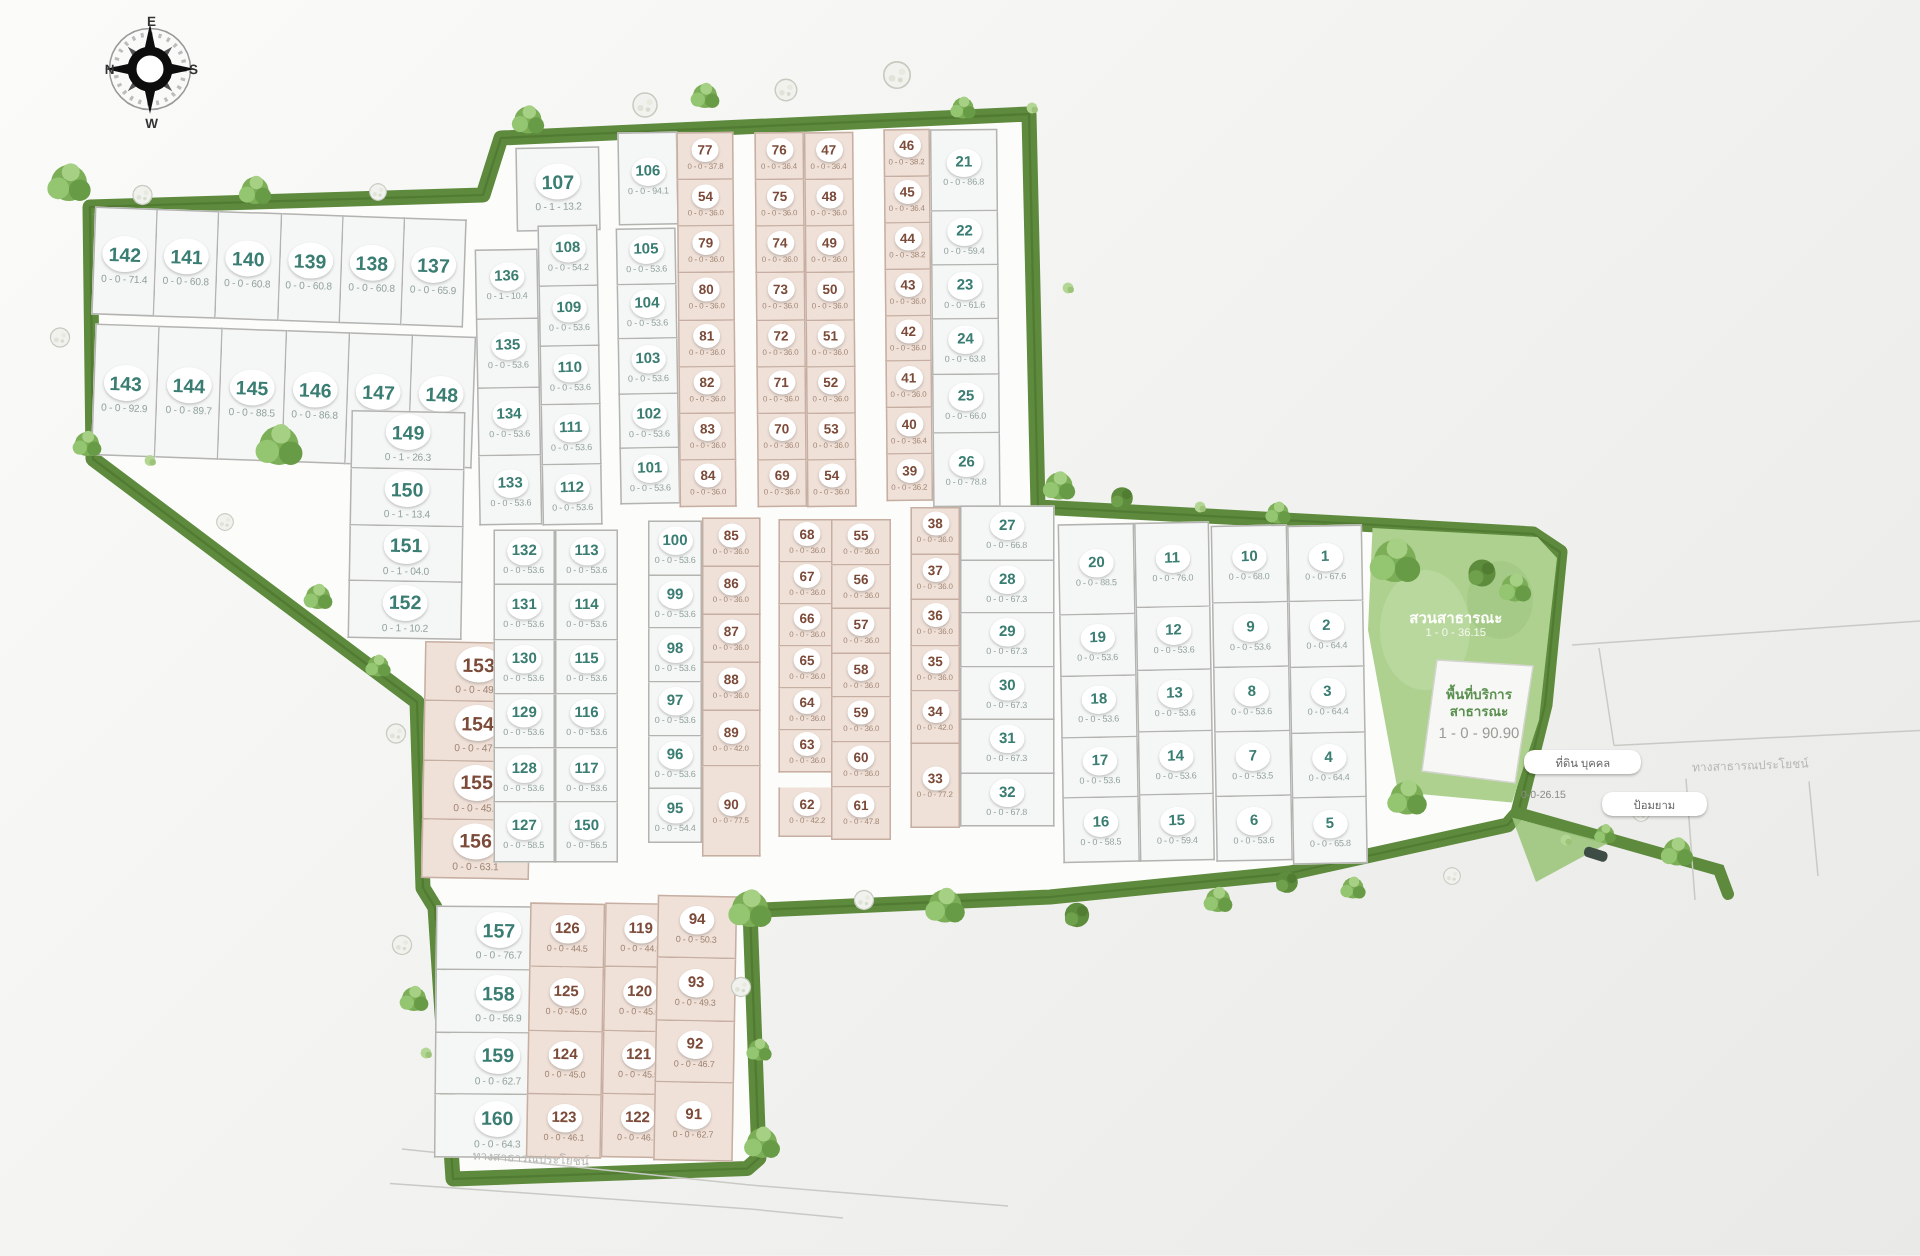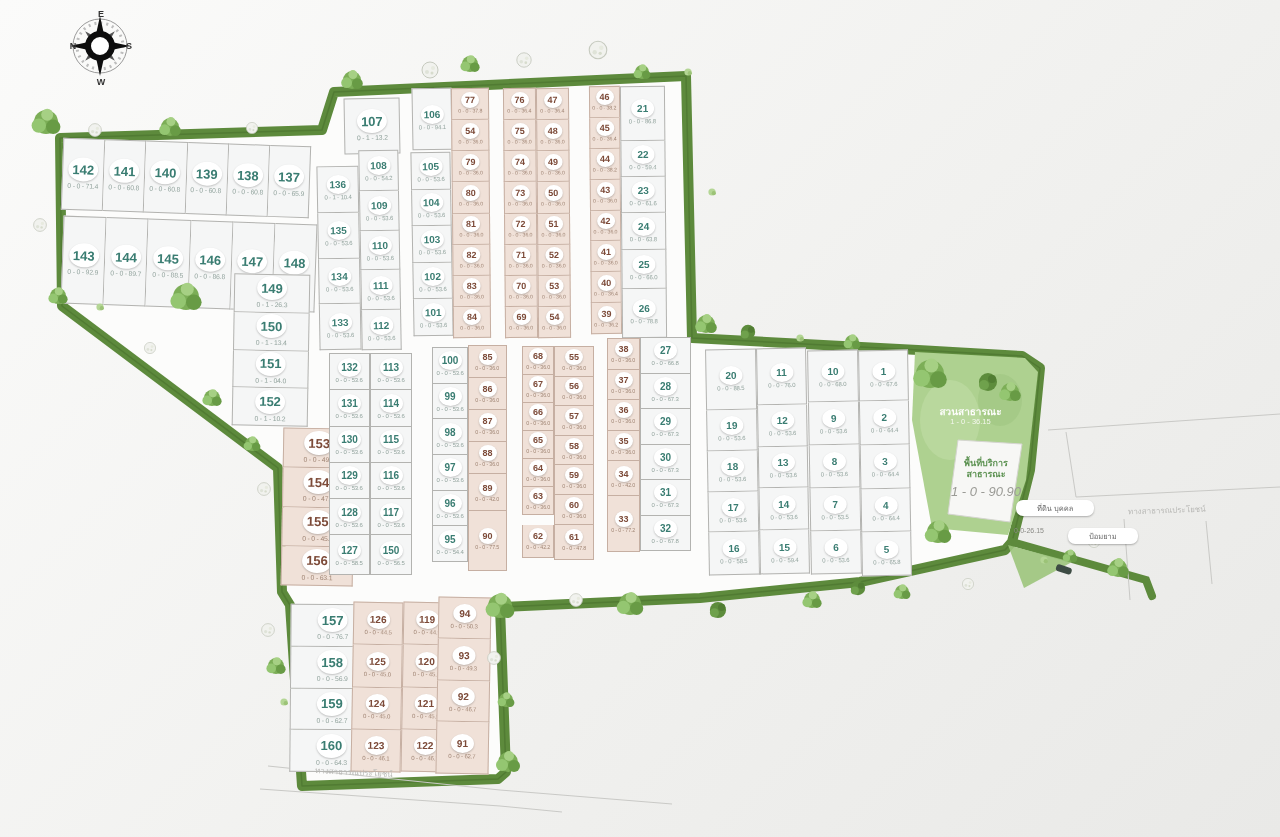--- a/index.html
+++ b/index.html
@@ -25,21 +25,21 @@
   .group.sm .area{font-size:8px;transform:scale(.66);transform-origin:center top;}
   .group.lg .badge{min-width:24px;height:24px;font-size:13px;padding:0 3px;}
   .group.lg .area{font-size:8px;transform:scale(.85);transform-origin:center top;margin-top:1px;}
   .maplabel{position:absolute;text-align:center;}
   .tag{position:absolute;background:#fff;border-radius:7px;box-shadow:0 1px 2px rgba(0,0,0,.28);
        font-size:7.5px;color:#666;padding:2px 21px;white-space:nowrap;}
   .roadtext{position:absolute;font-size:8px;color:#b7b7b4;white-space:nowrap;}
   .parkname{font-weight:bold;font-size:10px;color:#fdfdfb;}
   .parkarea{font-size:7.5px;color:#f4f7ee;}
   .svcname{font-weight:bold;font-size:9px;color:#5b9150;line-height:1.25;}
-  .svcarea{font-size:13px;color:#9b9b96;font-style:italic;}
+  .svcarea{font-size:10px;color:#9b9b96;}
   .tiny{position:absolute;font-size:7px;color:#8b8b86;white-space:nowrap;}
 </style>
 </head>
 <body>
 
 <div id="map">
 
   <svg class="layer" width="1280" height="837">
 
     <path d="M334,92 L686,76 L692,338 L918,350 L1022,356 L1040,368 L1030,470 L1012,542 L1005,550 L860,582 L700,598 L500,607 L506,772 L498,779 L302,786 L290,605 L282,592 L278,468 L62,306 L60,138 L322,130 Z" fill="#fcfcfb" stroke="#5d8a3c" stroke-width="10" stroke-linejoin="round"></path>
@@ -559,21 +559,21 @@
       </div>
       <div class="plot" style="flex: 1.15 1 0%;">
         <span class="badge">89</span>
         <span class="area">0 - 0 - 42.0</span>
       </div>
       <div class="plot" style="flex: 1.9 1 0%;">
         <span class="badge">90</span>
         <span class="area">0 - 0 - 77.5</span>
       </div>
     </div>
-  <div class="group v pink sm" style="left:522px;top:346px;width:32px;height:212px;">
+  <div class="group v pink sm" style="left:522px;top:346px;width:32px;height:212px;align-items:center;">
       <div class="plot">
         <span class="badge">68</span>
         <span class="area">0 - 0 - 36.0</span>
       </div>
       <div class="plot">
         <span class="badge">67</span>
         <span class="area">0 - 0 - 36.0</span>
       </div>
       <div class="plot">
         <span class="badge">66</span>
@@ -645,21 +645,21 @@
       </div>
       <div class="plot" style="flex: 1.15 1 0%;">
         <span class="badge">34</span>
         <span class="area">0 - 0 - 42.0</span>
       </div>
       <div class="plot" style="flex: 1.85 1 0%;">
         <span class="badge">33</span>
         <span class="area">0 - 0 - 77.2</span>
       </div>
     </div>
-  <div class="group v green md" style="left:640px;top:337px;width:51px;height:214px;">
+  <div class="group v green md" style="left:640px;top:337px;width:63px;height:214px;">
       <div class="plot">
         <span class="badge">27</span>
         <span class="area">0 - 0 - 66.8</span>
       </div>
       <div class="plot">
         <span class="badge">28</span>
         <span class="area">0 - 0 - 67.3</span>
       </div>
       <div class="plot">
         <span class="badge">29</span>

